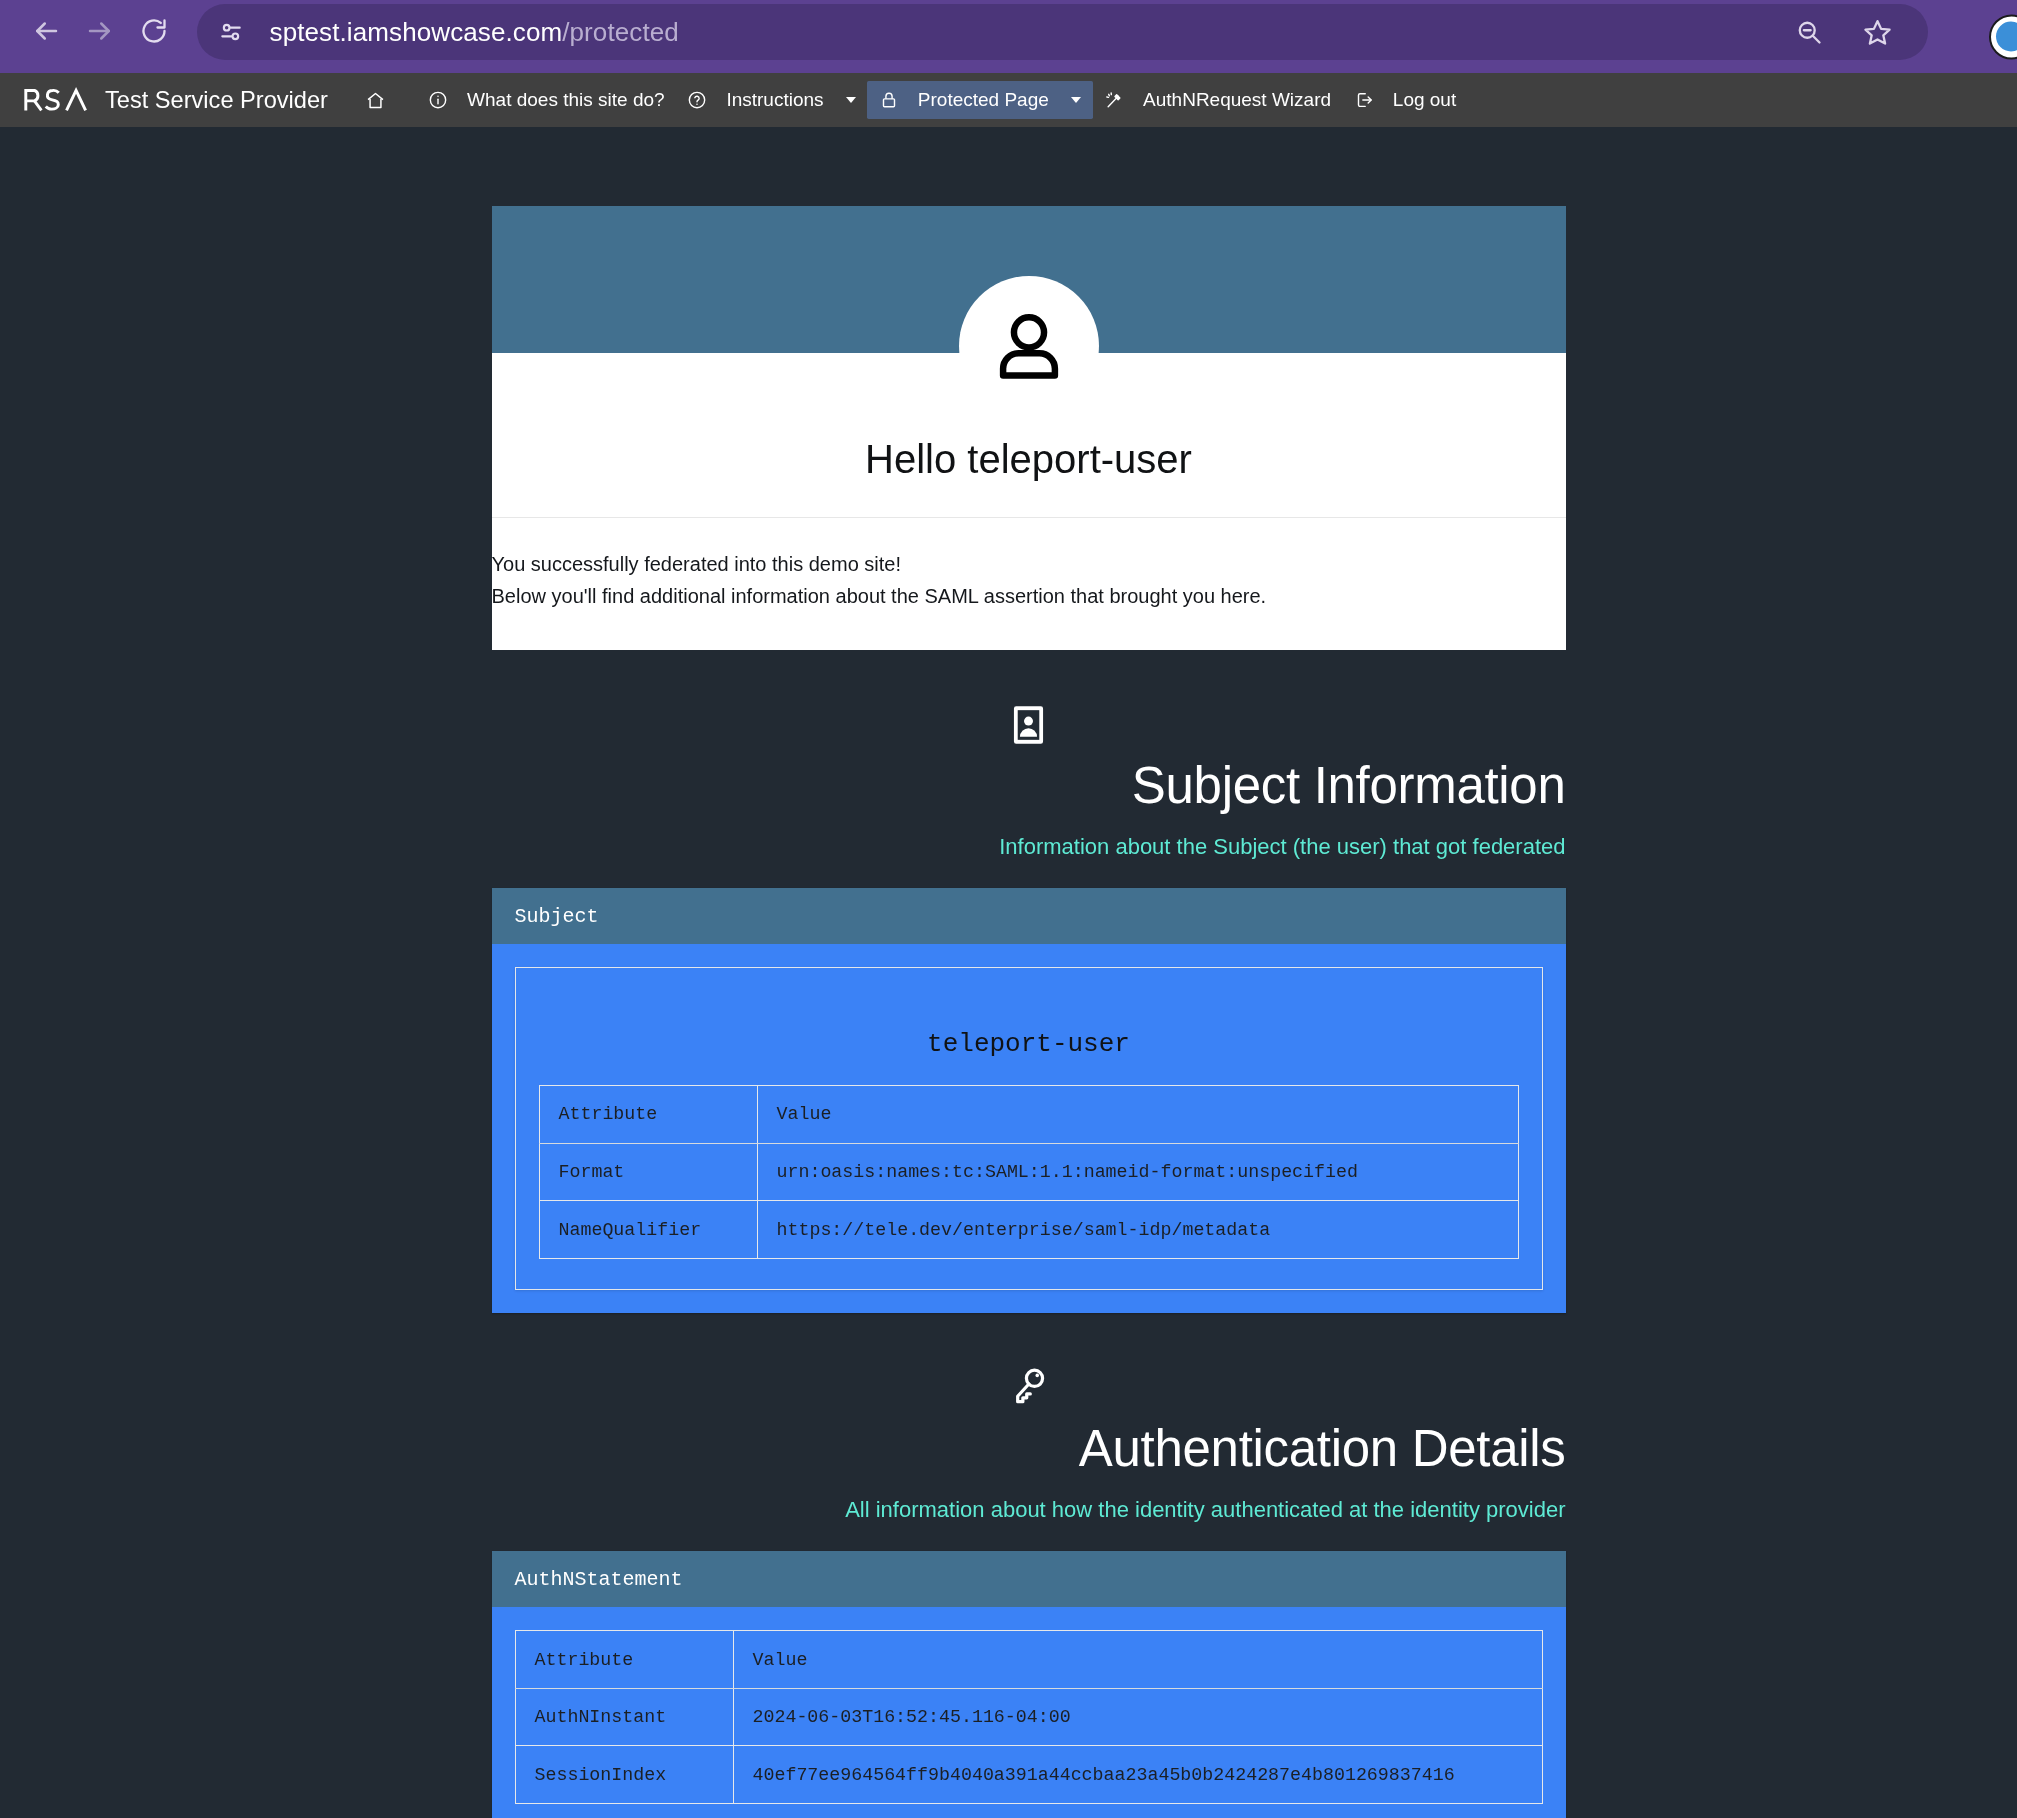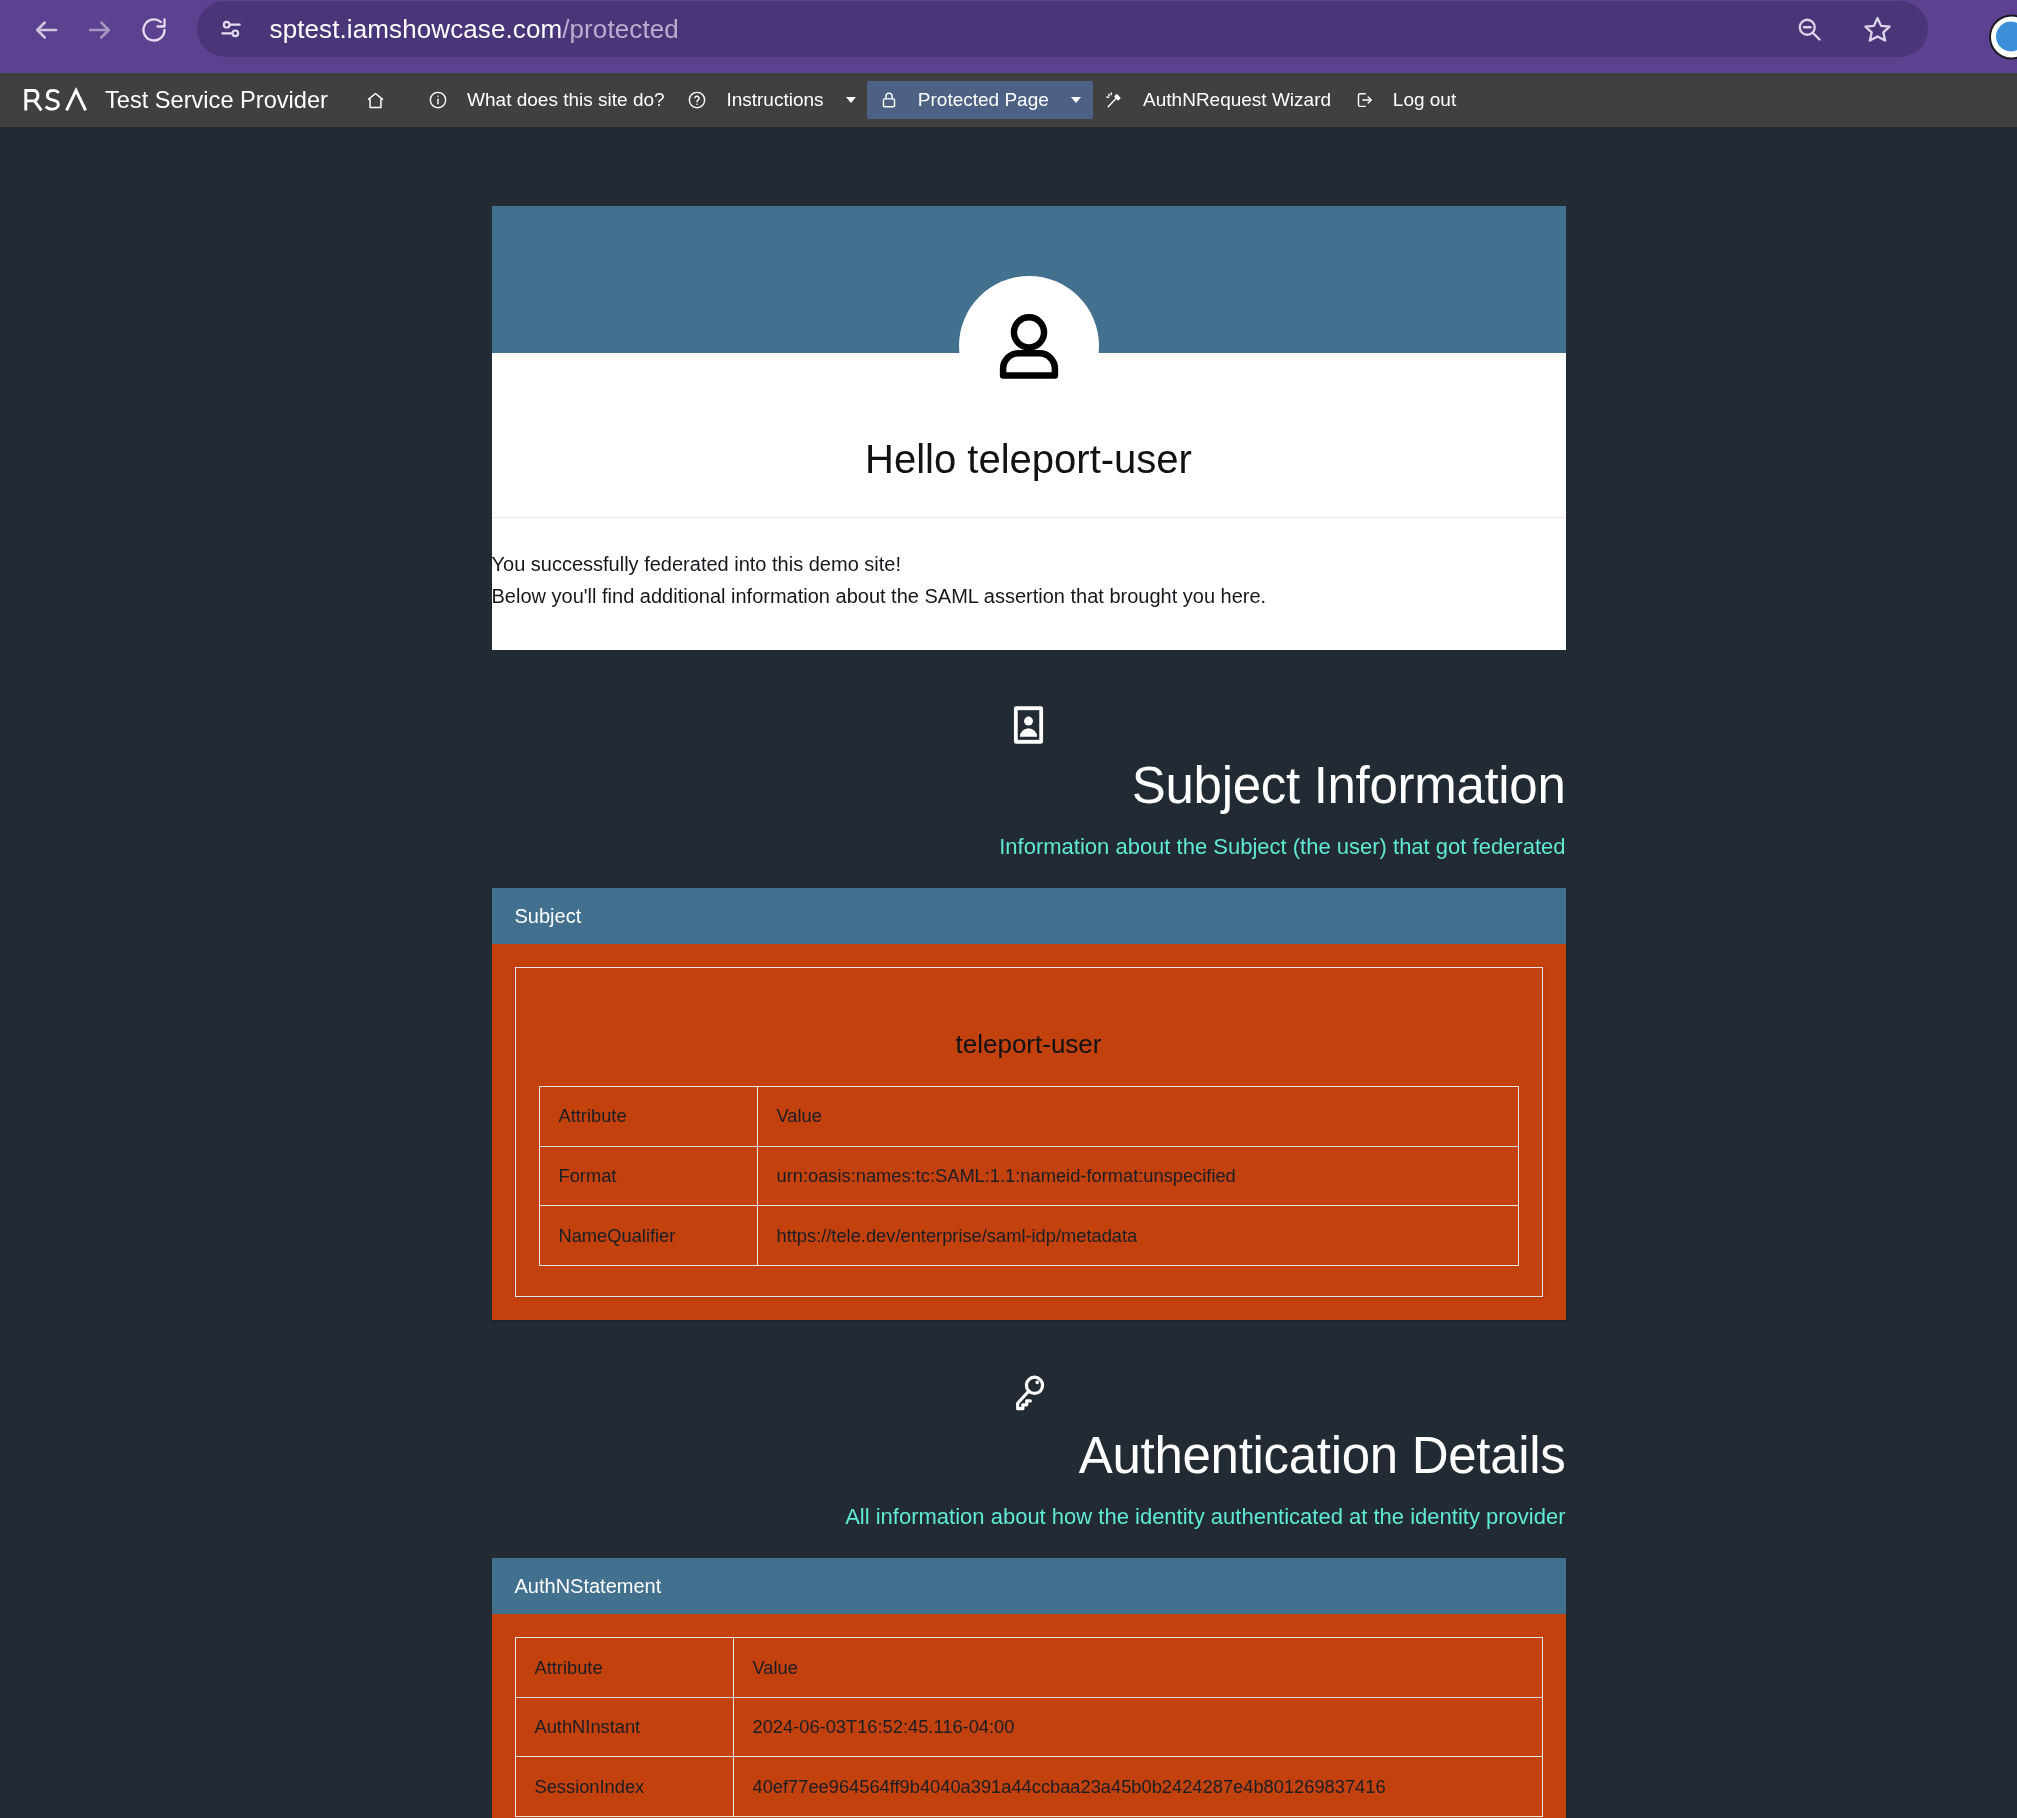--- a/index.html
+++ b/index.html
@@ -10,22 +10,22 @@
     overflow: hidden;
     background: #222a33;
     font-family: "Liberation Sans", sans-serif;
   }
 
   
   .browser-toolbar {
     height: 73px;
     background: #5c4191;
     display: flex;
-    align-items: flex-end;
-    padding: 16px 19px;
+    align-items: flex-start;
+    padding: 4px 19px;
     position: relative;
   }
   .nav-btn {
     width: 54px; height: 54px;
     display: flex; align-items: center; justify-content: center;
     flex: none;
   }
   .nav-btn svg { display: block; }
 
   .omnibox {
@@ -202,23 +202,24 @@
     letter-spacing: -0.3px;
   }
   .section-sub {
     font-size: 22px;
     margin-top: 17.5px;
     color: #5eead4;
   }
 
   
   .card {
-    background: #c2410c;
+    background: #3b82f6;
     margin-top: 28px;
     box-shadow: 0 0.9px 1.7px rgba(0,0,0,0.25);
+    font-family: Liberation Mono, monospace;
   }
   .card-header {
     background: #42708f;
     color: #ffffff;
     font-size: 20px;
     padding: 16.6px 23px;
   }
   .card-body { padding: 23px; }
 
   .inner-card {

